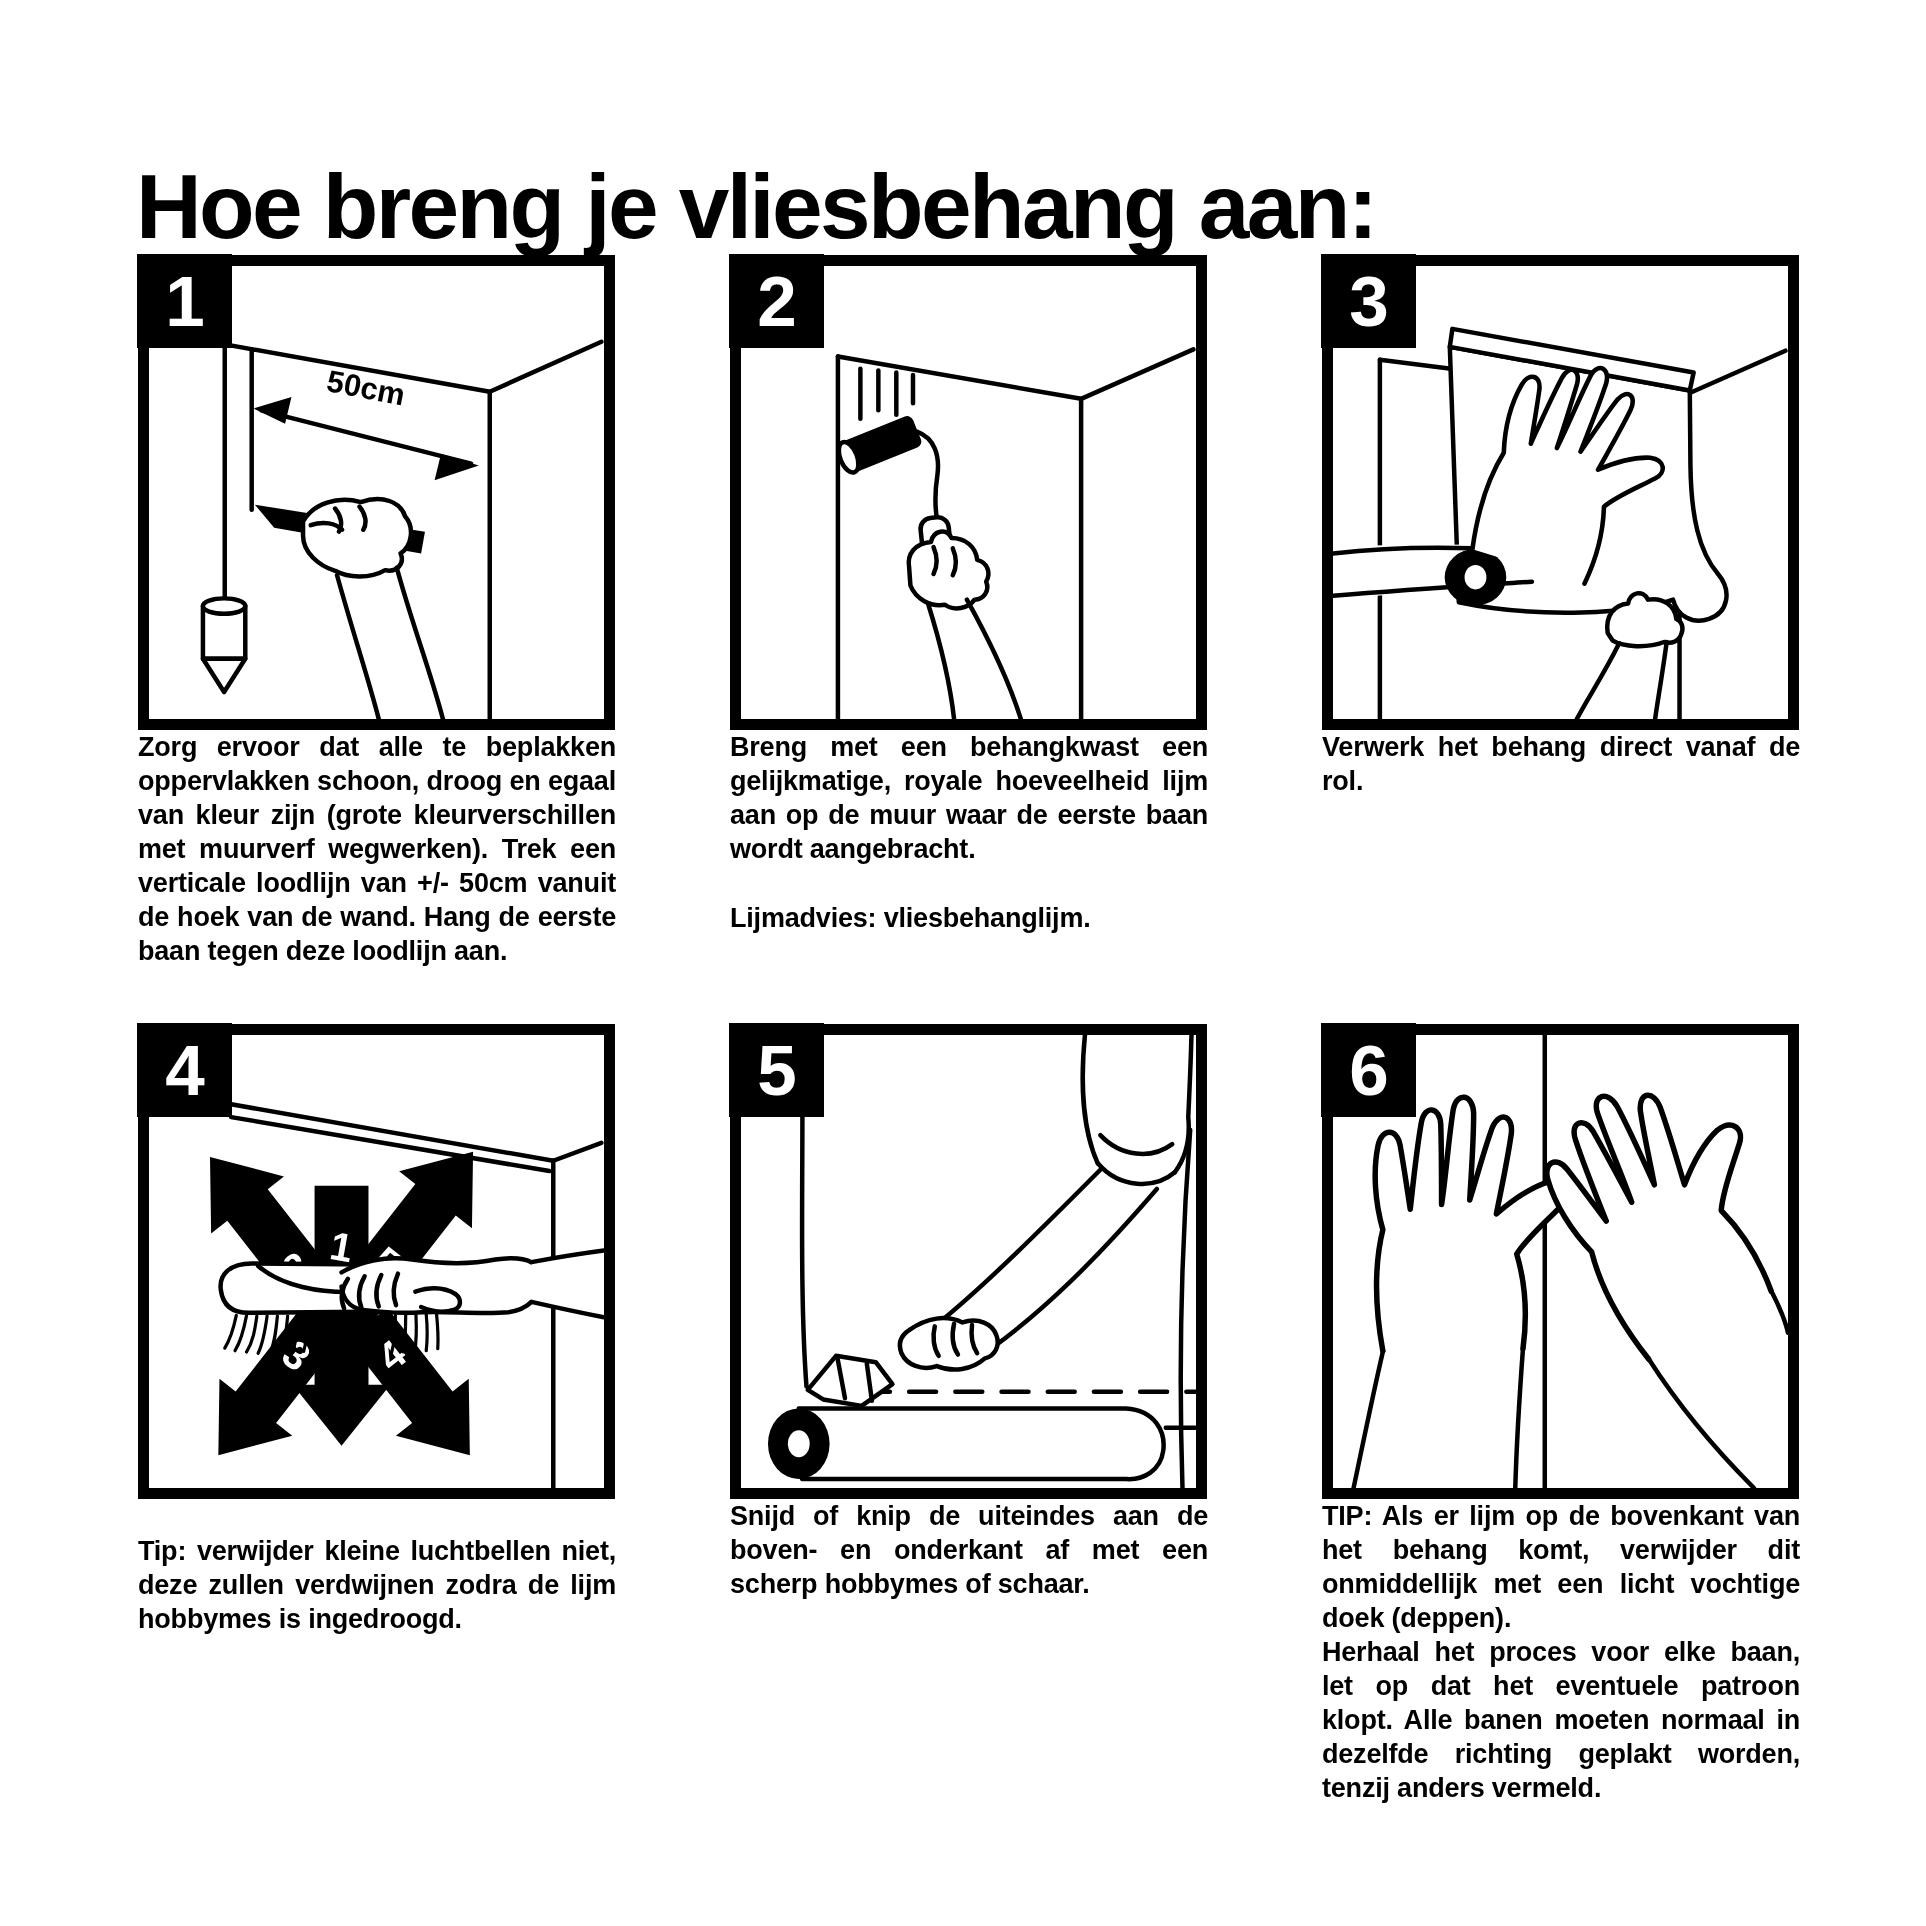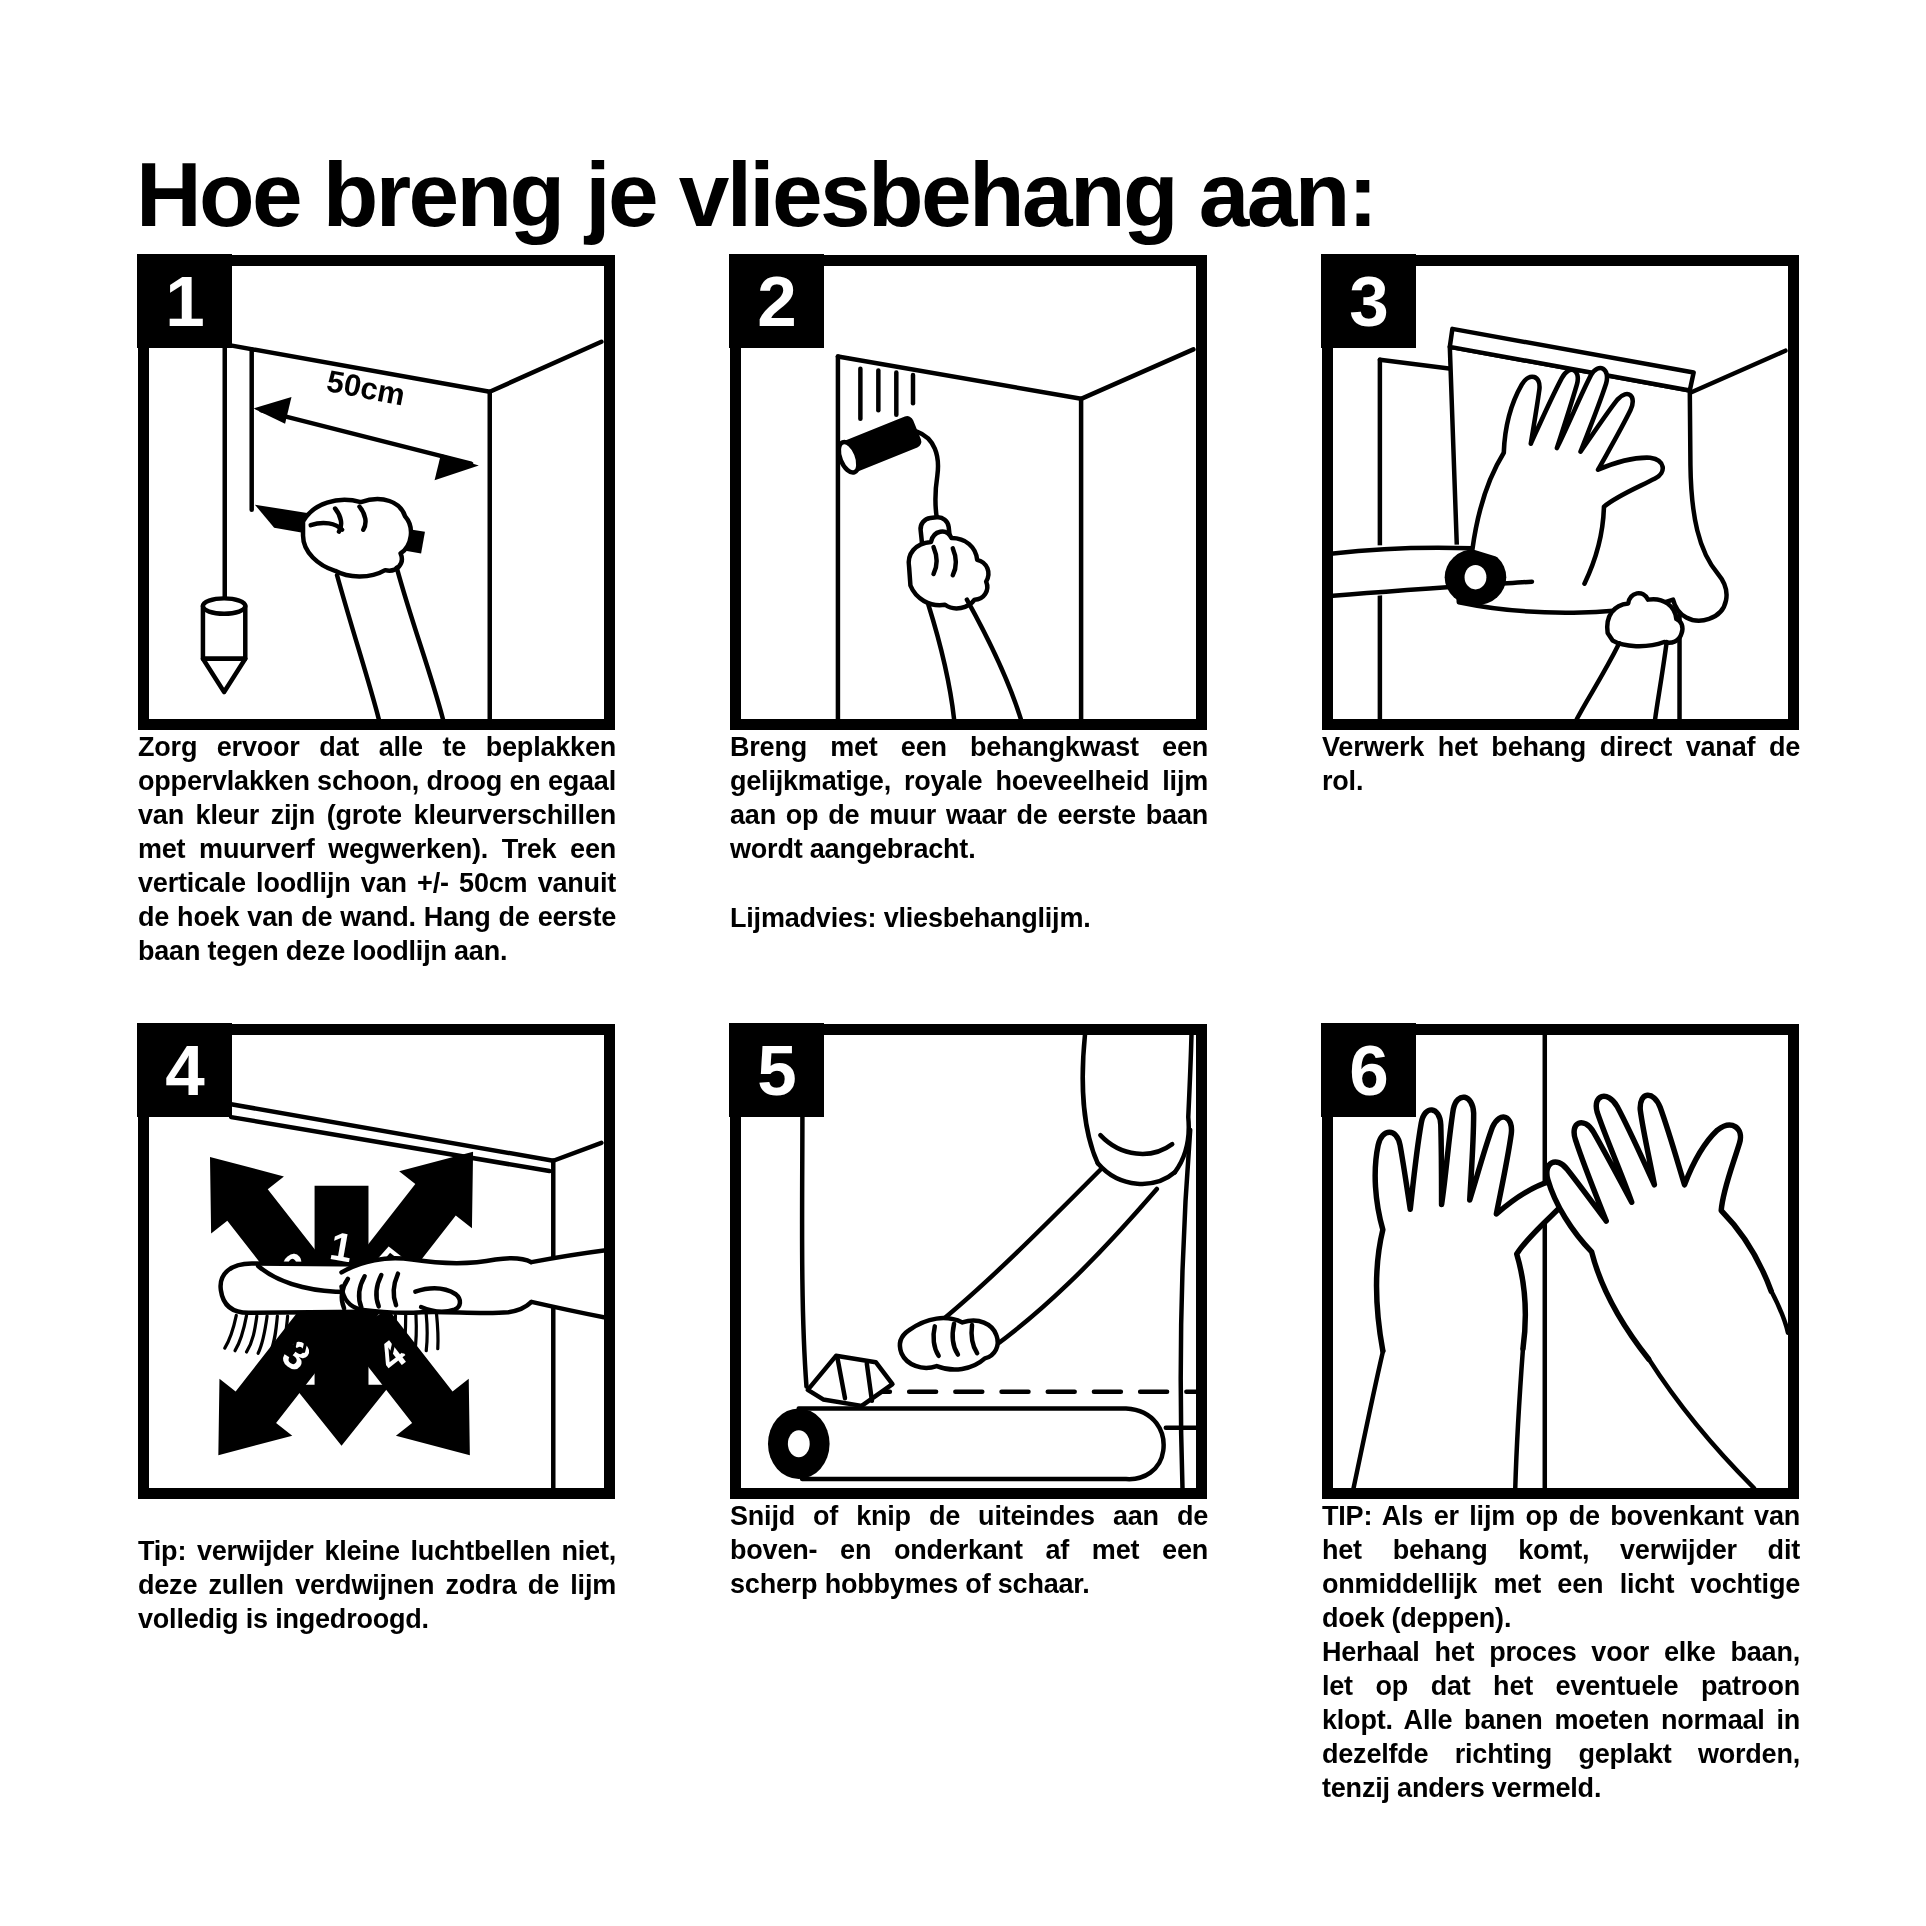--- a/index.html
+++ b/index.html
@@ -1,18 +1,18 @@
 <!DOCTYPE html>
 <html style="font-size:10.3px"><head>
 <meta charset="utf-8">
 <style>
   html,body{margin:0;padding:0;background:#ffffff;}
   body{width:1926px;height:1926px;position:relative;overflow:hidden;
        font-family:"Liberation Sans",sans-serif;color:#000;}
-  .title{position:absolute;left:136px;top:84px;font-size:91px;line-height:1.1;
+  .title{position:absolute;left:136px;top:96px;font-size:91px;line-height:1.1;
          font-weight:700;letter-spacing:-2.6px;white-space:nowrap;}
   .grid{position:absolute;left:138px;top:255px;display:grid;
         grid-template-columns:478px 478px 478px;grid-auto-rows:769px;column-gap:114px;}
   .panel{position:relative;width:455px;height:453px;border:11.6px solid #000;background:#fff;}
   .badge{position:absolute;left:-11.6px;top:-11.6px;width:95px;height:94px;background:#000;
          display:flex;align-items:center;justify-content:center;}
   .badge span{color:#fff;font-size:71px;font-weight:700;line-height:1;}
   svg.illus{position:absolute;left:0;top:0;width:455px;height:453px;display:block;}
   .caption{width:478px;font-size:27px;line-height:34px;font-weight:700;
            text-align:justify;text-align-last:left;letter-spacing:-0.2px;}
@@ -199,21 +199,21 @@
         <path class="ln" d="M415 400 C440 392 462 394 478 404 C488 412 486 424 476 428 C458 434 438 430 424 424"></path>
         <path class="fw" d="M596 354 L709 334 L709 442 L596 416 Z"></path>
         <path class="ln" d="M596 354 C640 346 678 340 709 336"></path>
         <path class="ln" d="M596 416 C640 426 678 434 709 440"></path>
       </svg>
       <div class="badge">
           <span>4</span>
         </div>
     </div>
     <div class="caption">
-      <p class="gap">Tip: verwijder kleine luchtbellen niet, deze zullen verdwijnen zodra de lijm volledig is ingedroogd.</p>
+      <p class="gap">Tip: verwijder kleine luchtbellen niet, deze zullen verdwijnen zodra de lijm hobbymes is ingedroogd.</p>
     </div>
   </section>
 
   <section class="step">
     <div class="panel">
       <svg class="illus" viewBox="0 0 709 706">
         <path class="ln" d="M95 0 C98 180 90 390 102 548"></path>
         <path class="ln" stroke-dasharray="42 30" d="M118 556 L709 556"></path>
         <path class="lnw" d="M90 582 L600 582 C645 585 662 618 658 648 C654 678 628 694 600 692 L95 692 Z"></path>
         <path class="ln" d="M662 612 L709 612"></path>

